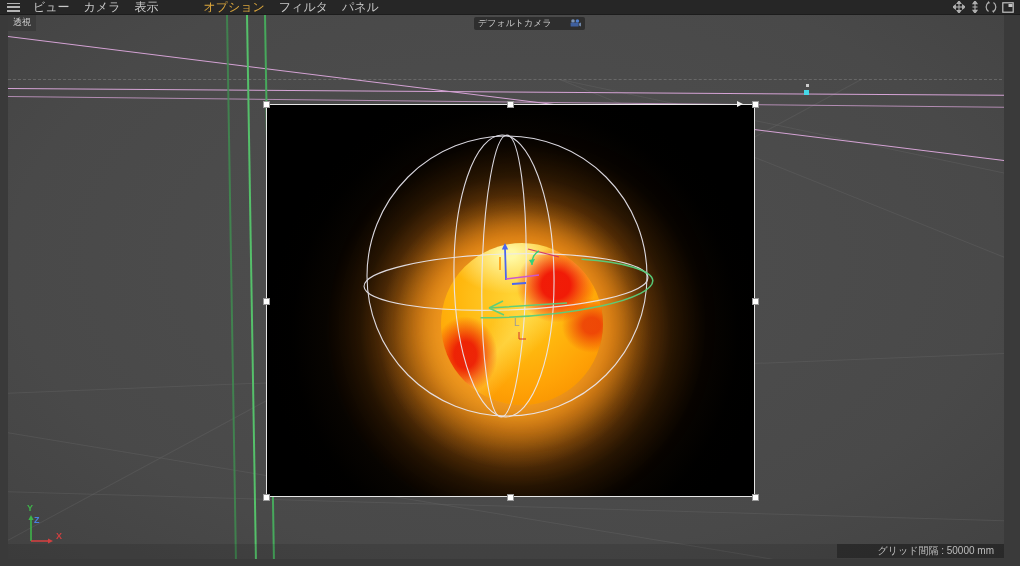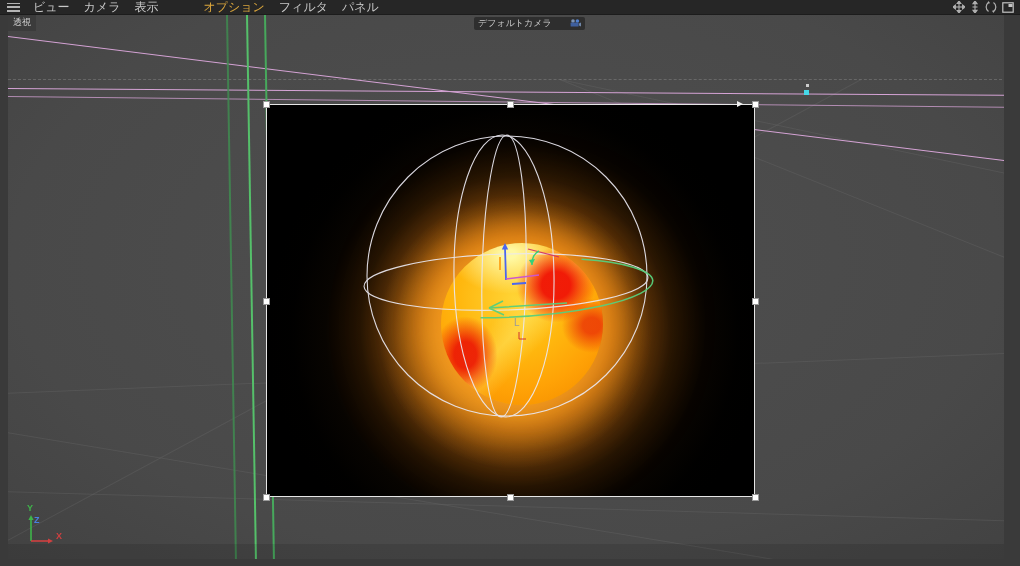--- a/index.html
+++ b/index.html
@@ -188,20 +188,21 @@
     <div class="handle" style="left:255px;top:283px;"></div>
     <div class="handle" style="left:744px;top:283px;"></div>
     <div class="handle" style="left:255px;top:479px;"></div>
     <div class="handle" style="left:499px;top:479px;"></div>
     <div class="handle" style="left:744px;top:479px;"></div>
     <div id="tri"></div>
     <div id="cyanpt"></div>
     <div id="cyandot"></div>
 
     <div id="statusstrip"></div>
+    <div id="statusbar">グリッド間隔 : 50000 mm</div>
 
     <div id="axisgz">
       <svg width="60" height="50" viewBox="0 0 60 50">
         <g stroke-width="1.6" fill="none">
           <line x1="9" y1="34" x2="9" y2="12" stroke="#3eb54a"></line>
           <line x1="9" y1="34" x2="27" y2="34" stroke="#d04040"></line>
         </g>
         <path d="M9 8l-2.6 5h5.2z" fill="#3eb54a"></path>
         <path d="M31 34l-5-2.6v5.2z" fill="#d04040"></path>
       </svg>

